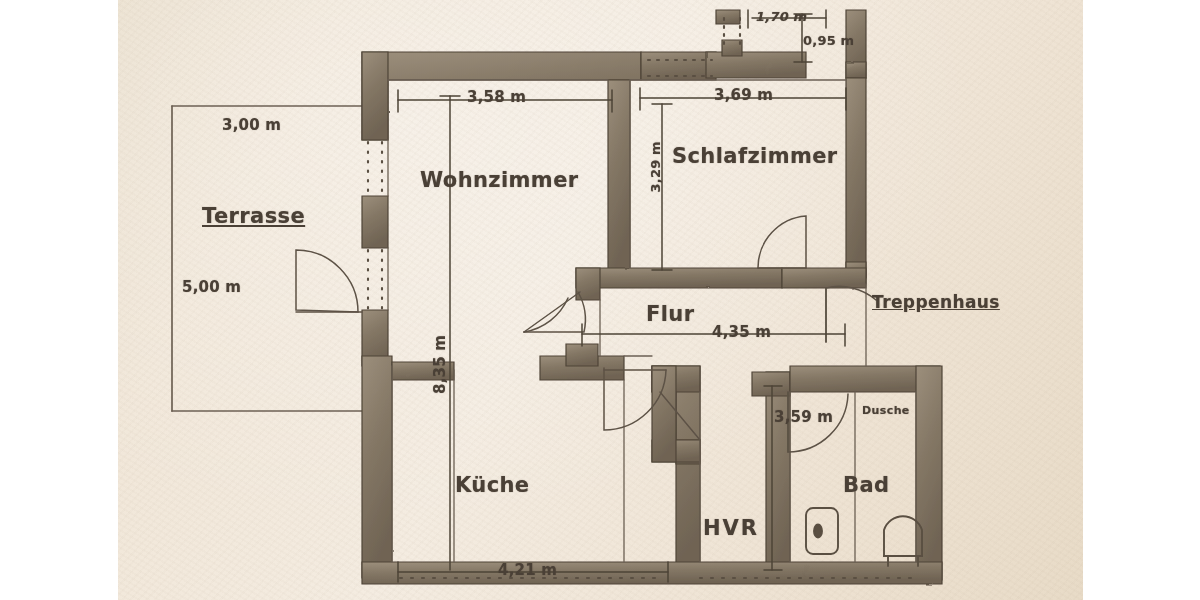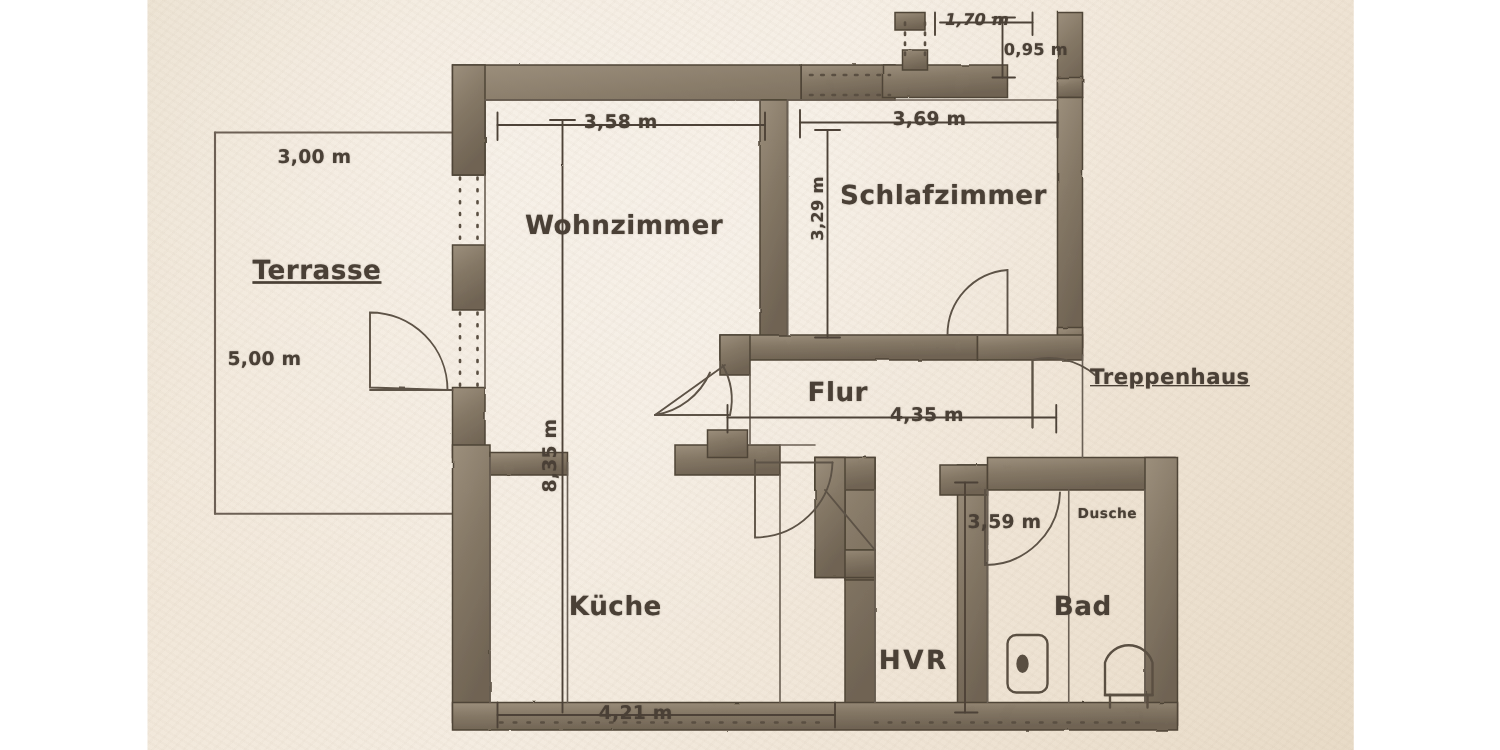--- a/index.html
+++ b/index.html
@@ -253,15 +253,15 @@
   <div class="hand dim vert tiny" style="left:655px;top:185px;">3,29 m</div>
 
   <div class="hand dim tiny" style="left:756px;top:9px;font-style:italic;">1,70 m</div>
 
   <div class="hand dim tiny" style="left:803px;top:33px;">0,95 m</div>
 
   <div class="hand dim" style="left:712px;top:323px;">4,35 m</div>
 
   <div class="hand dim" style="left:726px;top:408px;margin-left:48px;">3,59 m</div>
 
-  <div class="hand dim" style="left:479px;top:561px;">4,21 m</div>
+  <div class="hand dim" style="left:498px;top:561px;">4,21 m</div>
 
 </div>
 
 </body></html>

